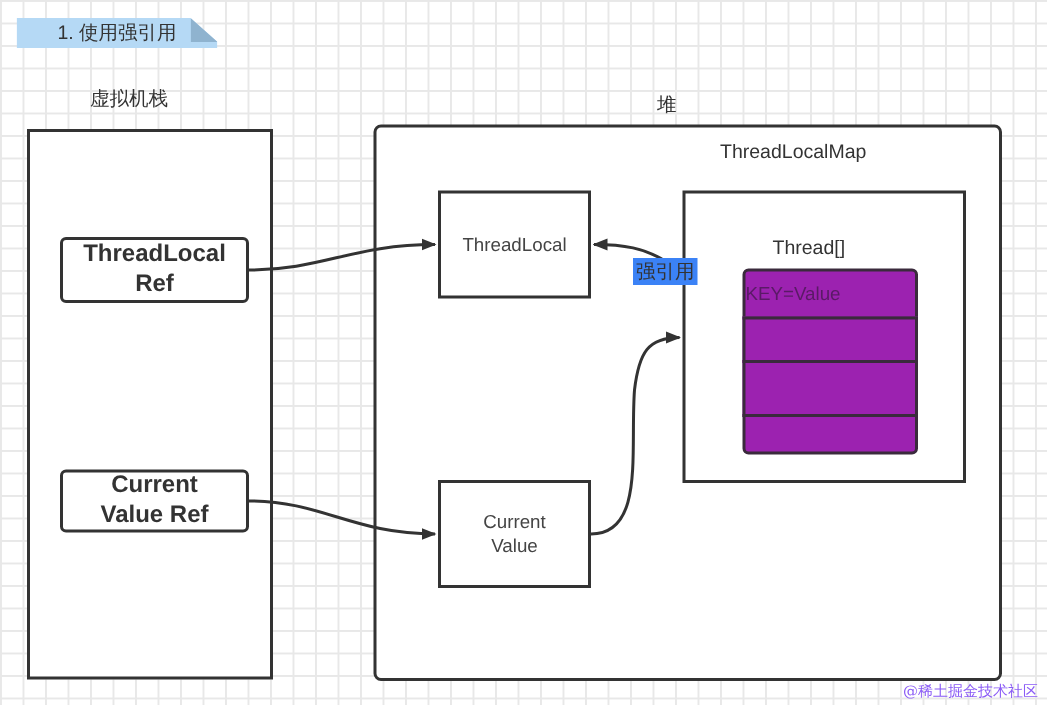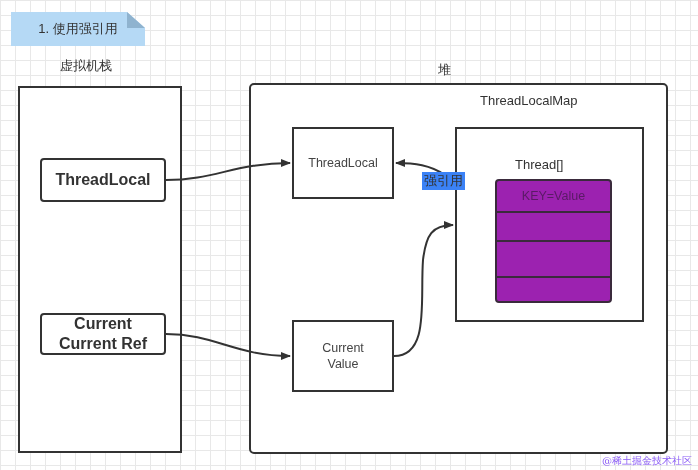--- a/index.html
+++ b/index.html
@@ -8,21 +8,21 @@
     background-color:#ffffff;
     background-image:
       linear-gradient(to right, #e8e8e8 1px, transparent 1px),
       linear-gradient(to bottom, #e8e8e8 1px, transparent 1px);
     background-size:15px 15px;
     font-family:"Liberation Sans", "DejaVu Sans", sans-serif;
     color:#333;
   }
   .abs { position:absolute; box-sizing:border-box; }
   .note {
-    left:11px; top:12px; width:134px; height:34px;
+    left:11px; top:12px; width:134px; height:20px;
     background:#b5d9f5; color:#333; font-size:13px;
     display:flex; align-items:center; justify-content:center;
     clip-path:polygon(0 0, 116px 0, 134px 16px, 134px 34px, 0 34px);
   }
   .note-fold {
     left:127px; top:12px; width:18px; height:16px;
     background:#8fb3cf;
     clip-path:polygon(0 0, 100% 100%, 0 100%);
   }
   .label { font-size:13px; color:#333; text-align:left; white-space:nowrap; }
@@ -35,21 +35,21 @@
     display:flex; align-items:center; justify-content:center; line-height:20px;
   }
   .tl-ref { left:40px; top:158px; width:126px; height:44px; }
   .ct-ref { left:40px; top:313px; width:126px; height:42px; }
   .obj { display:flex; align-items:center; justify-content:center; text-align:center; font-size:12.5px; color:#444; line-height:16px; }
   .tl { left:292px; top:127px; width:102px; height:72px; }
   .ct { left:292px; top:320px; width:102px; height:72px; }
   .map { left:455px; top:127px; width:189px; height:195px; }
   .entry-row {
     background:#9c22b0; border:2px solid #3a2a3c;
-    display:flex; align-items:center; justify-content:center;
+    display:flex; align-items:center; justify-content:flex-start;
     font-size:12.5px; color:#5a1a66;
   }
   .er0 { left:495px; top:179px; width:117px; height:34px; border-radius:4px 4px 0 0; }
   .er1 { left:495px; top:211px; width:117px; height:31px; }
   .er2 { left:495px; top:240px; width:117px; height:38px; }
   .er3 { left:495px; top:276px; width:117px; height:27px; border-radius:0 0 4px 4px; }
   .strong-label { left:422px; top:172px; background:#3b82f6; font-size:13px; padding:0 2px; }
   .watermark { right:6px; bottom:2px; font-size:10px; color:#8b5cf6; font-family:"DejaVu Serif", serif; }
   svg.wires { position:absolute; left:0; top:0; }
 </style>
@@ -75,26 +75,27 @@
   </defs>
   <path d="M166,180 C215,180 235,163 290,163" stroke="#333" stroke-width="2" fill="none" marker-end="url(#arr)"></path>
   <path d="M166,334 C215,334 235,356 290,356" stroke="#333" stroke-width="2" fill="none" marker-end="url(#arr)"></path>
   <path d="M495,195 C470,195 455,185 445,175 C430,165 415,163 396,163" stroke="#333" stroke-width="2" fill="none" marker-end="url(#arr)"></path>
   <path d="M394,356 C430,356 420,300 423,260 C426,235 432,225 453,225" stroke="#333" stroke-width="2" fill="none" marker-end="url(#arr)"></path>
 </svg>
 
 <div class="abs ref-box tl-ref">
   <div>
     <div>ThreadLocal</div>
+    <div>Ref</div>
   </div>
 </div>
 <div class="abs ref-box ct-ref">
   <div>
     <div>Current</div>
-    <div>Current Ref</div>
+    <div>Value Ref</div>
   </div>
 </div>
 
 <div class="abs box obj tl">
   <span>ThreadLocal</span>
 </div>
 <div class="abs box obj ct">
   <div>
     <div>Current</div>
     <div>Value</div>

